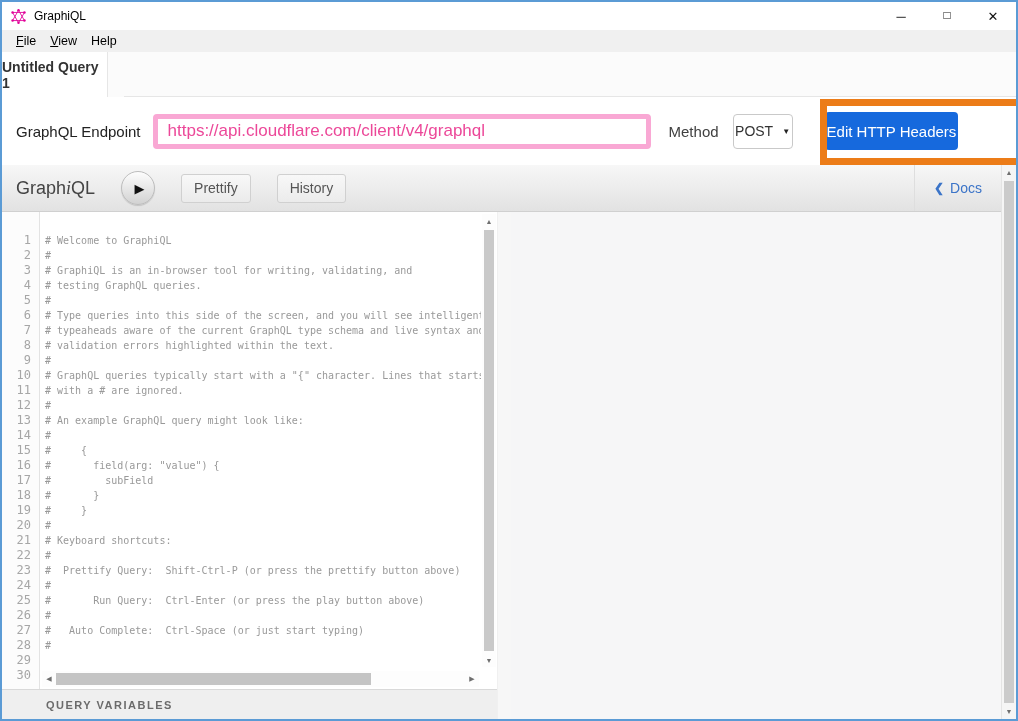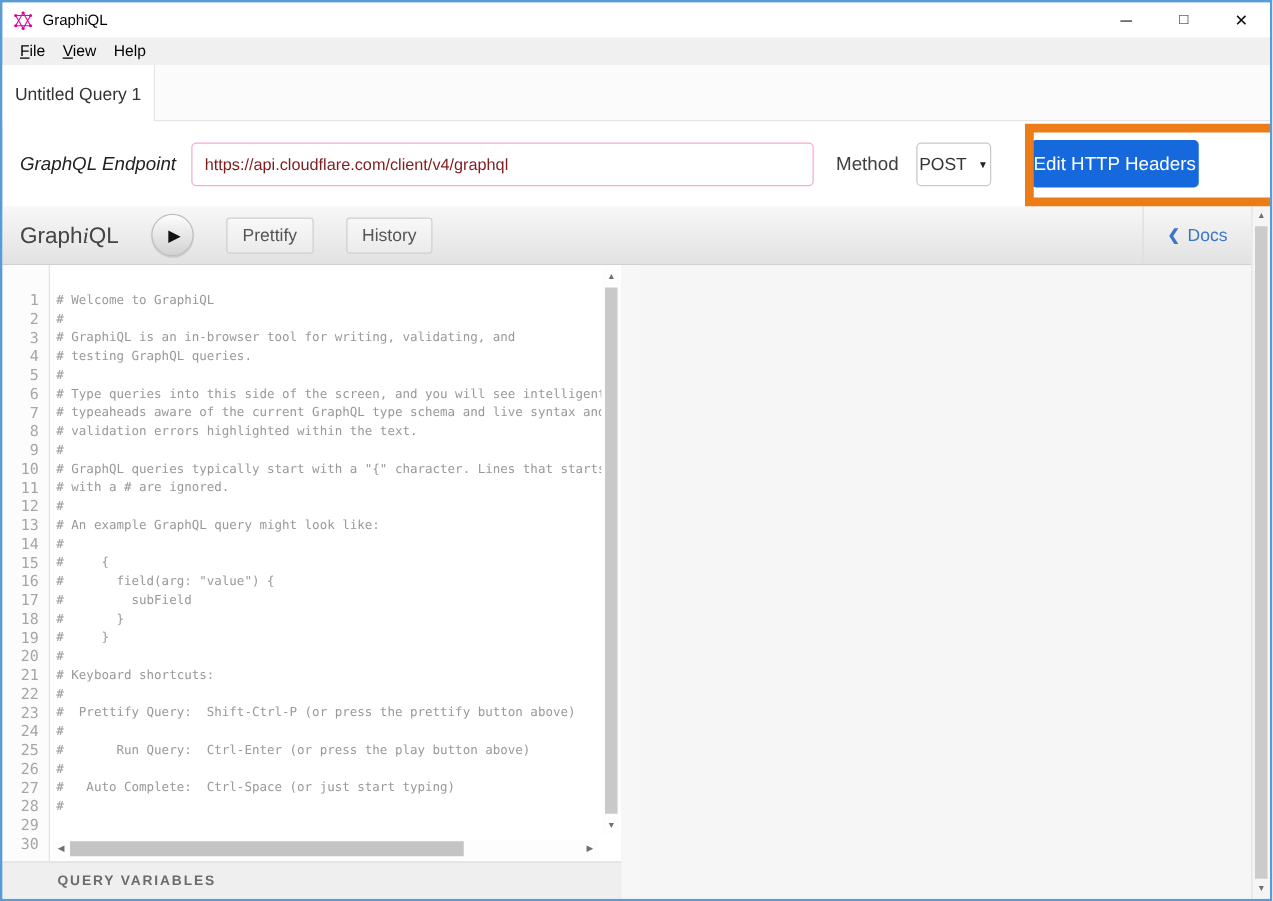--- a/index.html
+++ b/index.html
@@ -24,27 +24,27 @@
   .win-btn.max { font-size: 12px; padding-bottom: 2px; }
   .win-btn.close { font-size: 13px; }
 
   
   .menubar { height: 22px; background: #f0f0f0; display: flex; align-items: center; padding-left: 7px; flex: 0 0 auto; }
   .menu-item { font-size: 12.5px; color: #000; padding: 0 7px; cursor: pointer; }
   .menu-item .accel { text-decoration: underline; }
 
   
   .tabbar { height: 45px; background: #fbfbfb; position: relative; display: flex; flex: 0 0 auto; }
-  .tab { width: 122px; height: 45px; background: #fff; border-right: 1px solid #e6e6e6; display: flex; align-items: center; justify-content: center; font-size: 14px; color: #333; cursor: pointer; z-index: 2; }
+  .tab { width: 106px; height: 45px; background: #fff; border-right: 1px solid #e6e6e6; display: flex; align-items: center; justify-content: center; font-size: 14px; color: #333; cursor: pointer; z-index: 2; font-weight: bold; }
   .tabbar-line { position: absolute; left: 122px; right: 0; bottom: 0; height: 1px; background: #e6e6e6; }
 
   
   .request-bar { height: 68px; background: #fff; display: flex; align-items: center; padding: 0 14px; flex: 0 0 auto; }
-  .endpoint-label { font-size: 15px; color: #222; margin-right: 12px; white-space: nowrap; font-style: italic; }
-  .endpoint-input { width: 498px; height: 35px; border: 1px solid #f9a8d4; border-radius: 4px; padding: 0 10px; font-size: 13px; color: #7f1d1d; font-family: "Liberation Sans", sans-serif; outline: none; }
+  .endpoint-label { font-size: 15px; color: #222; margin-right: 12px; white-space: nowrap; }
+  .endpoint-input { width: 498px; height: 35px; border: 5px solid #f9a8d4; border-radius: 4px; padding: 0 10px; font-size: 17px; color: #ec4899; font-family: "Liberation Sans", sans-serif; outline: none; }
   .method-label { font-size: 15px; color: #404040; margin-left: 18px; white-space: nowrap; }
   .method-select { margin-left: 14px; width: 60px; height: 35px; border: 1px solid #c9c9c9; border-radius: 4px; background: #fff; display: flex; align-items: center; justify-content: center; gap: 9px; cursor: pointer; }
   .method-select .value { font-size: 14px; color: #333; }
   .method-select .caret { font-size: 8px; color: #222; }
   .headers-btn { margin-left: 32px; height: 38px; padding: 0 2px; background: #1669dd; color: #fff; border: none; border-radius: 4px; font-size: 15px; font-family: "Liberation Sans", sans-serif; cursor: pointer; white-space: nowrap; }
 
   
   .annotation-rect { position: absolute; left: 818px; top: 97px; width: 206px; height: 66px; border: 7px solid #ec7c18; z-index: 50; pointer-events: none; }
 
   

